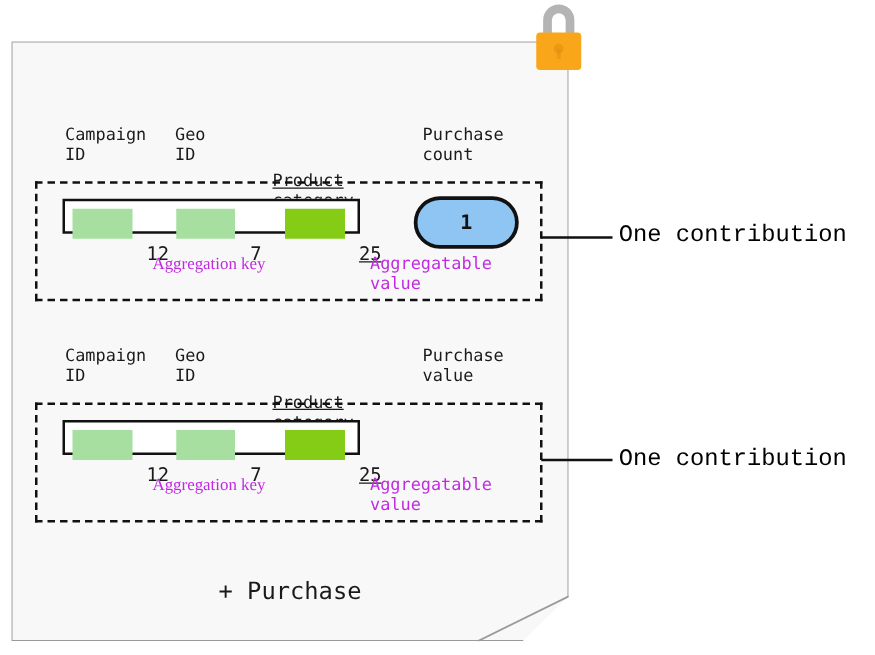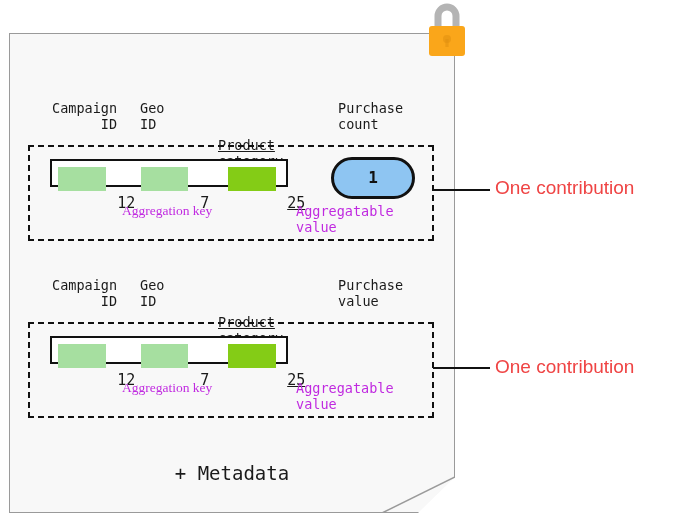--- a/index.html
+++ b/index.html
@@ -77,21 +77,21 @@
   .headers.first  { top: 100px; }
   .headers.second { top: 277px; }
 
   .hdr {
     position: absolute;
     font-size: 13.5px;
     line-height: 16px;
     color: #1a1a1a;
     white-space: pre;
   }
-  .hdr-campaign { left: 24px;  top: 0; text-align: right; }
+  .hdr-campaign { left: 24px;  top: 0; }
   .hdr-geo      { left: 112px; top: 0; }
   .hdr-product  { left: 190px; top: 0; text-decoration: underline; margin-top: 37px; }
   .hdr-purchase { left: 310px; top: 0; font-weight: normal; }
 
   
   .keybar {
     position: absolute;
     left: 22px;
     top: 14px;
     width: 238px;
@@ -150,23 +150,23 @@
   .leader {
     position: absolute;
     height: 0;
     border-top: 2px solid #111111;
   }
   .leader.first  { left: 433px; top: 189px; width: 57px; }
   .leader.second { left: 433px; top: 367px; width: 57px; }
 
   .callout {
     position: absolute;
-    font-family: Liberation Sans, sans-serif;
+    font-family: Liberation Mono, monospace;
     font-size: 19px;
-    color: #ef4444;
+    color: #000000;
     white-space: pre;
   }
   .callout.first  { left: 495px; top: 177px; }
   .callout.second { left: 495px; top: 356px; }
 
   
   .metadata {
     position: absolute;
     left: 9px;
     top: 462px;
@@ -256,13 +256,13 @@
 
 
   <div class="annot annot-key">Aggregation key</div>
   <div class="annot annot-value">Aggregatable
 value</div>
 </div>
 
 <div class="leader second"></div>
 <div class="callout second">One contribution</div>
 
-<div class="metadata">+ Metadata</div>
+<div class="metadata">+ Purchase</div>
 
 </body></html>

